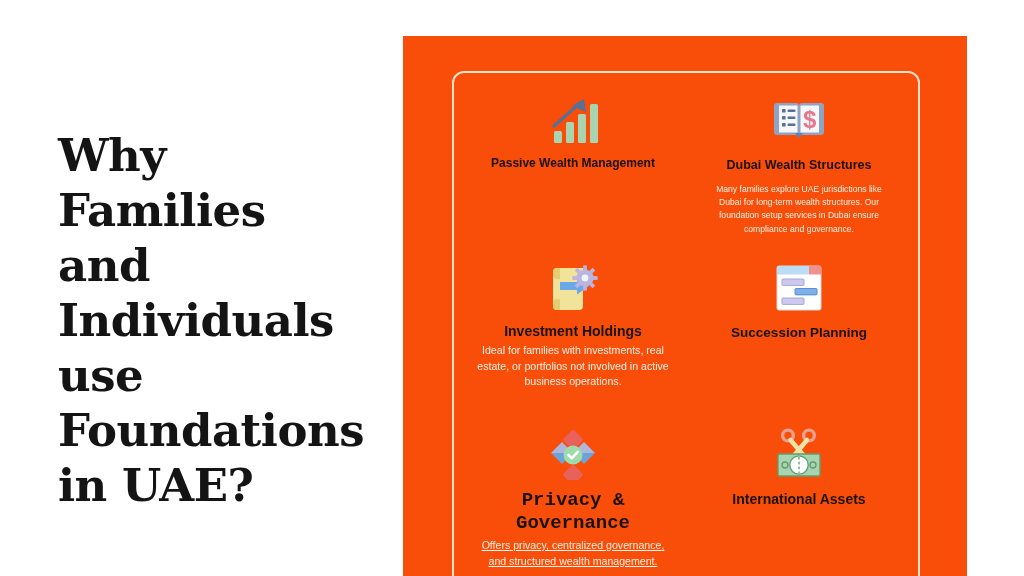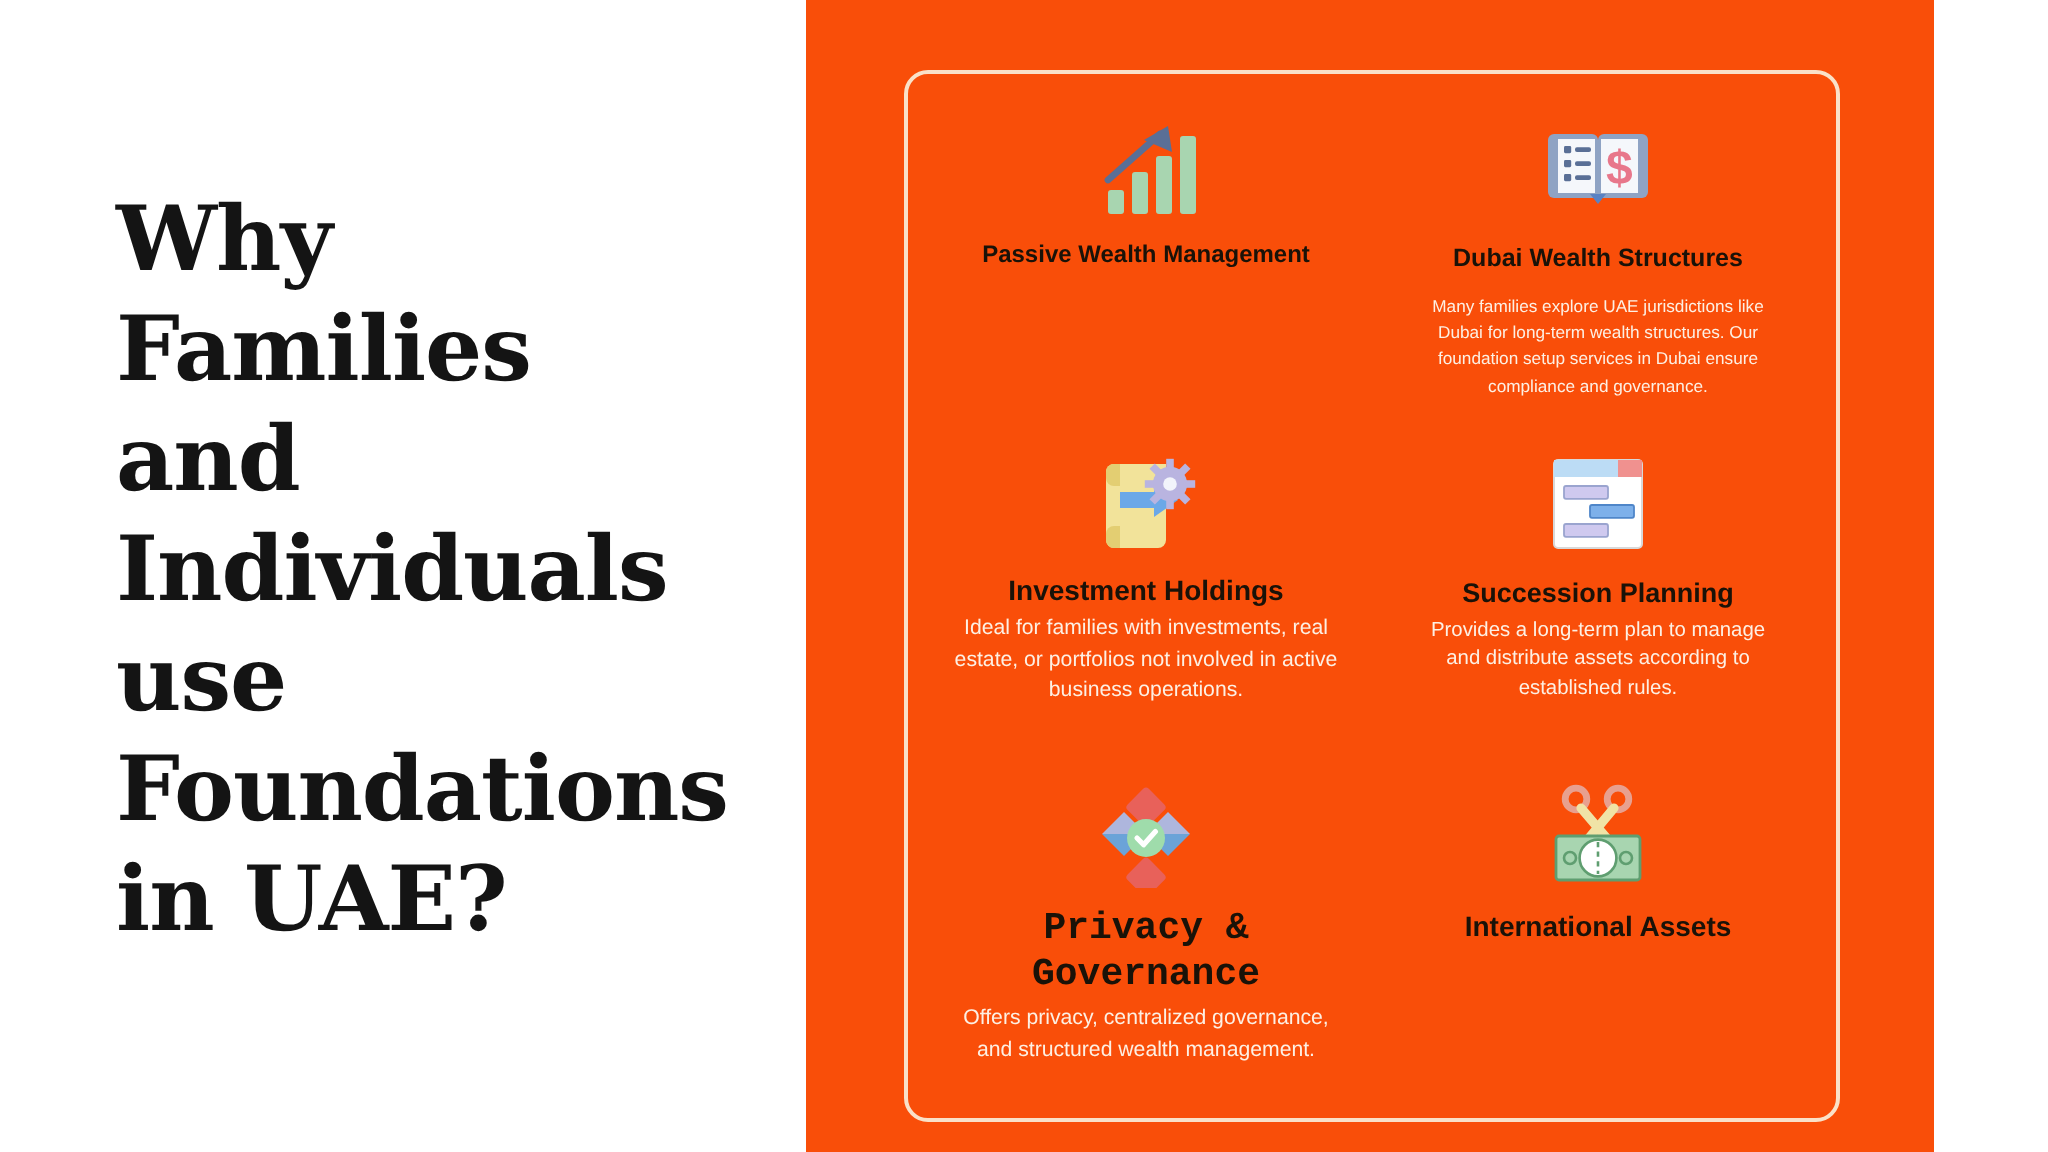--- a/index.html
+++ b/index.html
@@ -10,20 +10,21 @@
     overflow: hidden;
     background: #ffffff;
     font-family: "Liberation Sans", sans-serif;
   }
 
   #slide {
     position: relative;
     width: 1024px;
     height: 407px;
     background: #ffffff;
+    margin-top: 36px;
   }
 
   
   #title-block {
     position: absolute;
     left: 58px;
     top: 92px;
     width: 340px;
   }
   #slide-title {
@@ -115,21 +116,21 @@
   .c1 .card-title { font-size: 12.5px; }
   .c1 .card-desc  { font-size: 8.6px; line-height: 1.55; max-width: 190px; }
 
   .c2 .card-title { font-size: 14px; }
   .c2 .card-desc  { font-size: 10.6px; }
 
   .c3 .card-title { font-size: 13.5px; }
   .c3 .card-desc  { font-size: 10.2px; max-width: 185px; }
 
   .c4 .card-title { font-size: 19px; font-family: Liberation Mono, monospace; }
-  .c4 .card-desc  { font-size: 10.6px; }
+  .c4 .card-desc  { font-size: 10.6px; text-decoration: underline; }
 
   .c5 .card-title { font-size: 14px; }
   .c5 .card-desc  { font-size: 10.4px; max-width: 190px; }
 
   .c1 .card-icon, .c3 .card-icon, .c5 .card-icon { margin-bottom: 8px; }
   .c1 .card-desc { margin-top: 6px; }
 </style>
 </head>
 <body>
 
@@ -224,21 +225,20 @@
             <rect x="36" y="3" width="6" height="8.5" fill="#f0918f"></rect>
             <rect x="42" y="3" width="6" height="8.5" fill="#f0918f"></rect>
             <g stroke="#9aa4cf" stroke-width="0.9" fill="#cfc9ef">
               <rect x="9" y="16" width="22" height="6.4" rx="1"></rect>
               <rect x="9" y="35" width="22" height="6.4" rx="1"></rect>
             </g>
             <rect x="22" y="25.5" width="22" height="6.4" rx="1" fill="#7db0ea" stroke="#4f86c9" stroke-width="0.9"></rect>
           </svg>
         </div>
         <div class="card-title">Succession Planning</div>
-        <div class="card-desc">Provides a long-term plan to manage and distribute assets according to established rules.</div>
       </div>
 
       <div class="card c4">
         <div class="card-icon">
           <svg width="54" height="52" viewBox="0 0 54 52">
             <rect x="27" y="1" width="15" height="15" rx="2" transform="rotate(45 27 1)" fill="#e8615a"></rect>
             <rect x="27" y="36" width="15" height="15" rx="2" transform="rotate(45 27 36)" fill="#e8615a"></rect>
             <path d="M5 25 L27 25 L16 36 Z" fill="#6ba3d8"></path>
             <path d="M27 25 L49 25 L38 36 Z" fill="#6ba3d8"></path>
             <path d="M16 14 L27 25 L5 25 Z" fill="#aeb6dd"></path>

